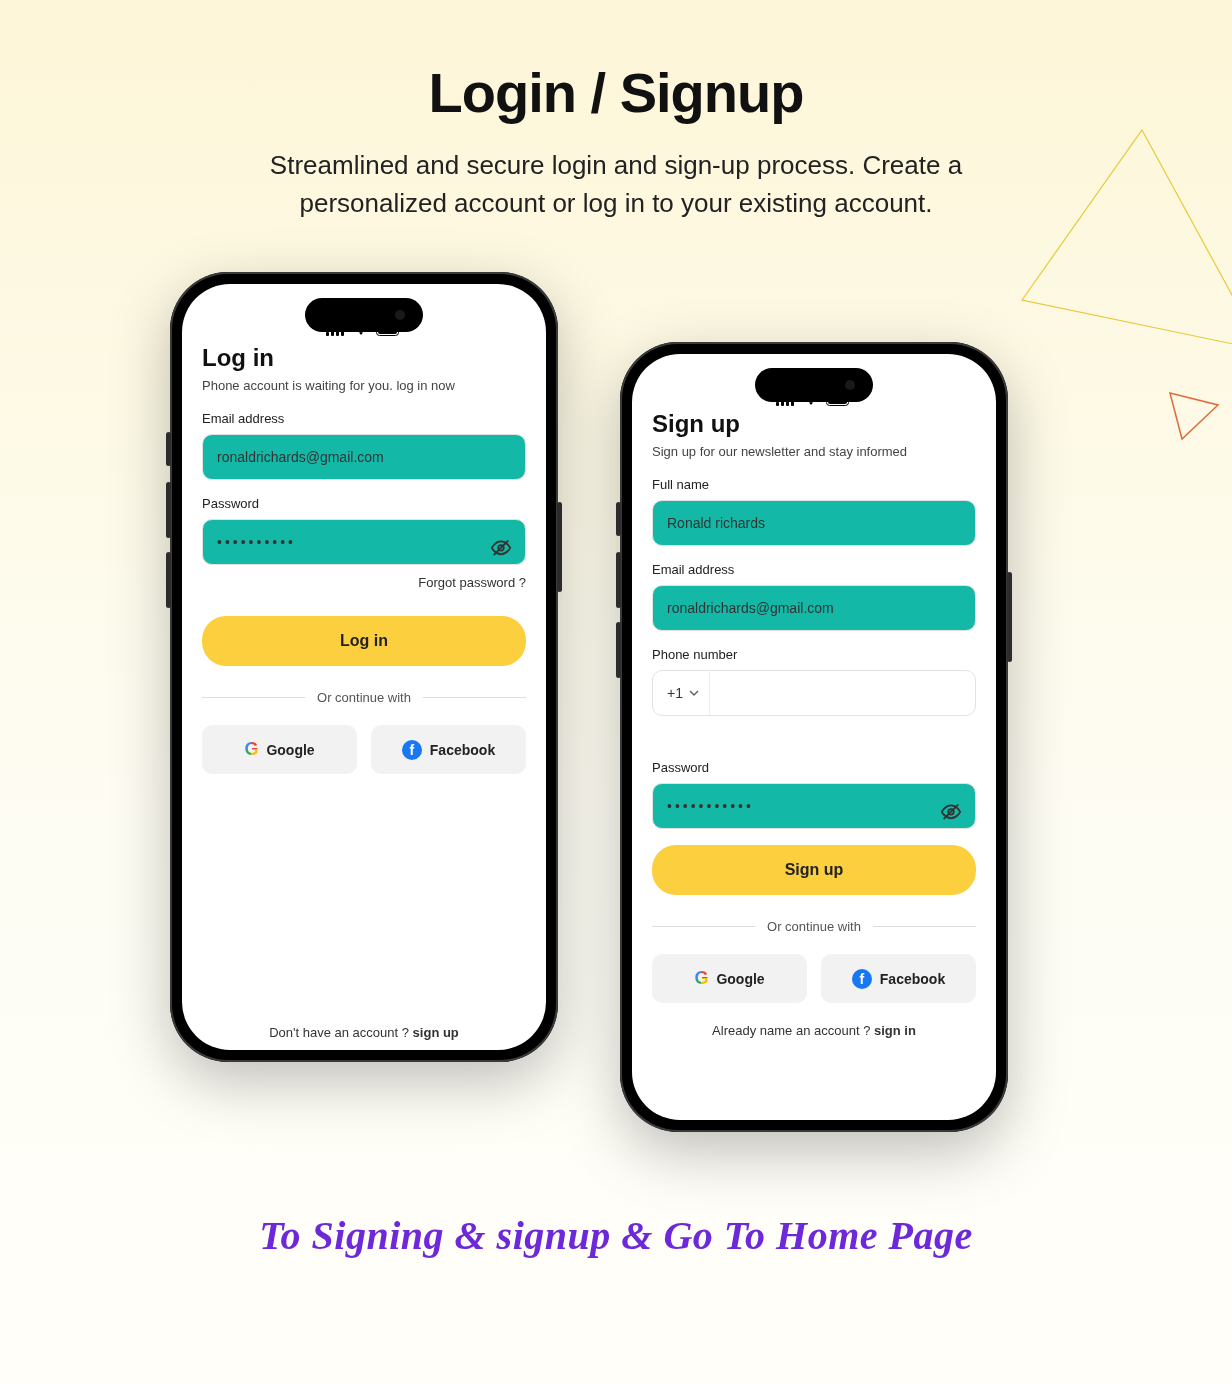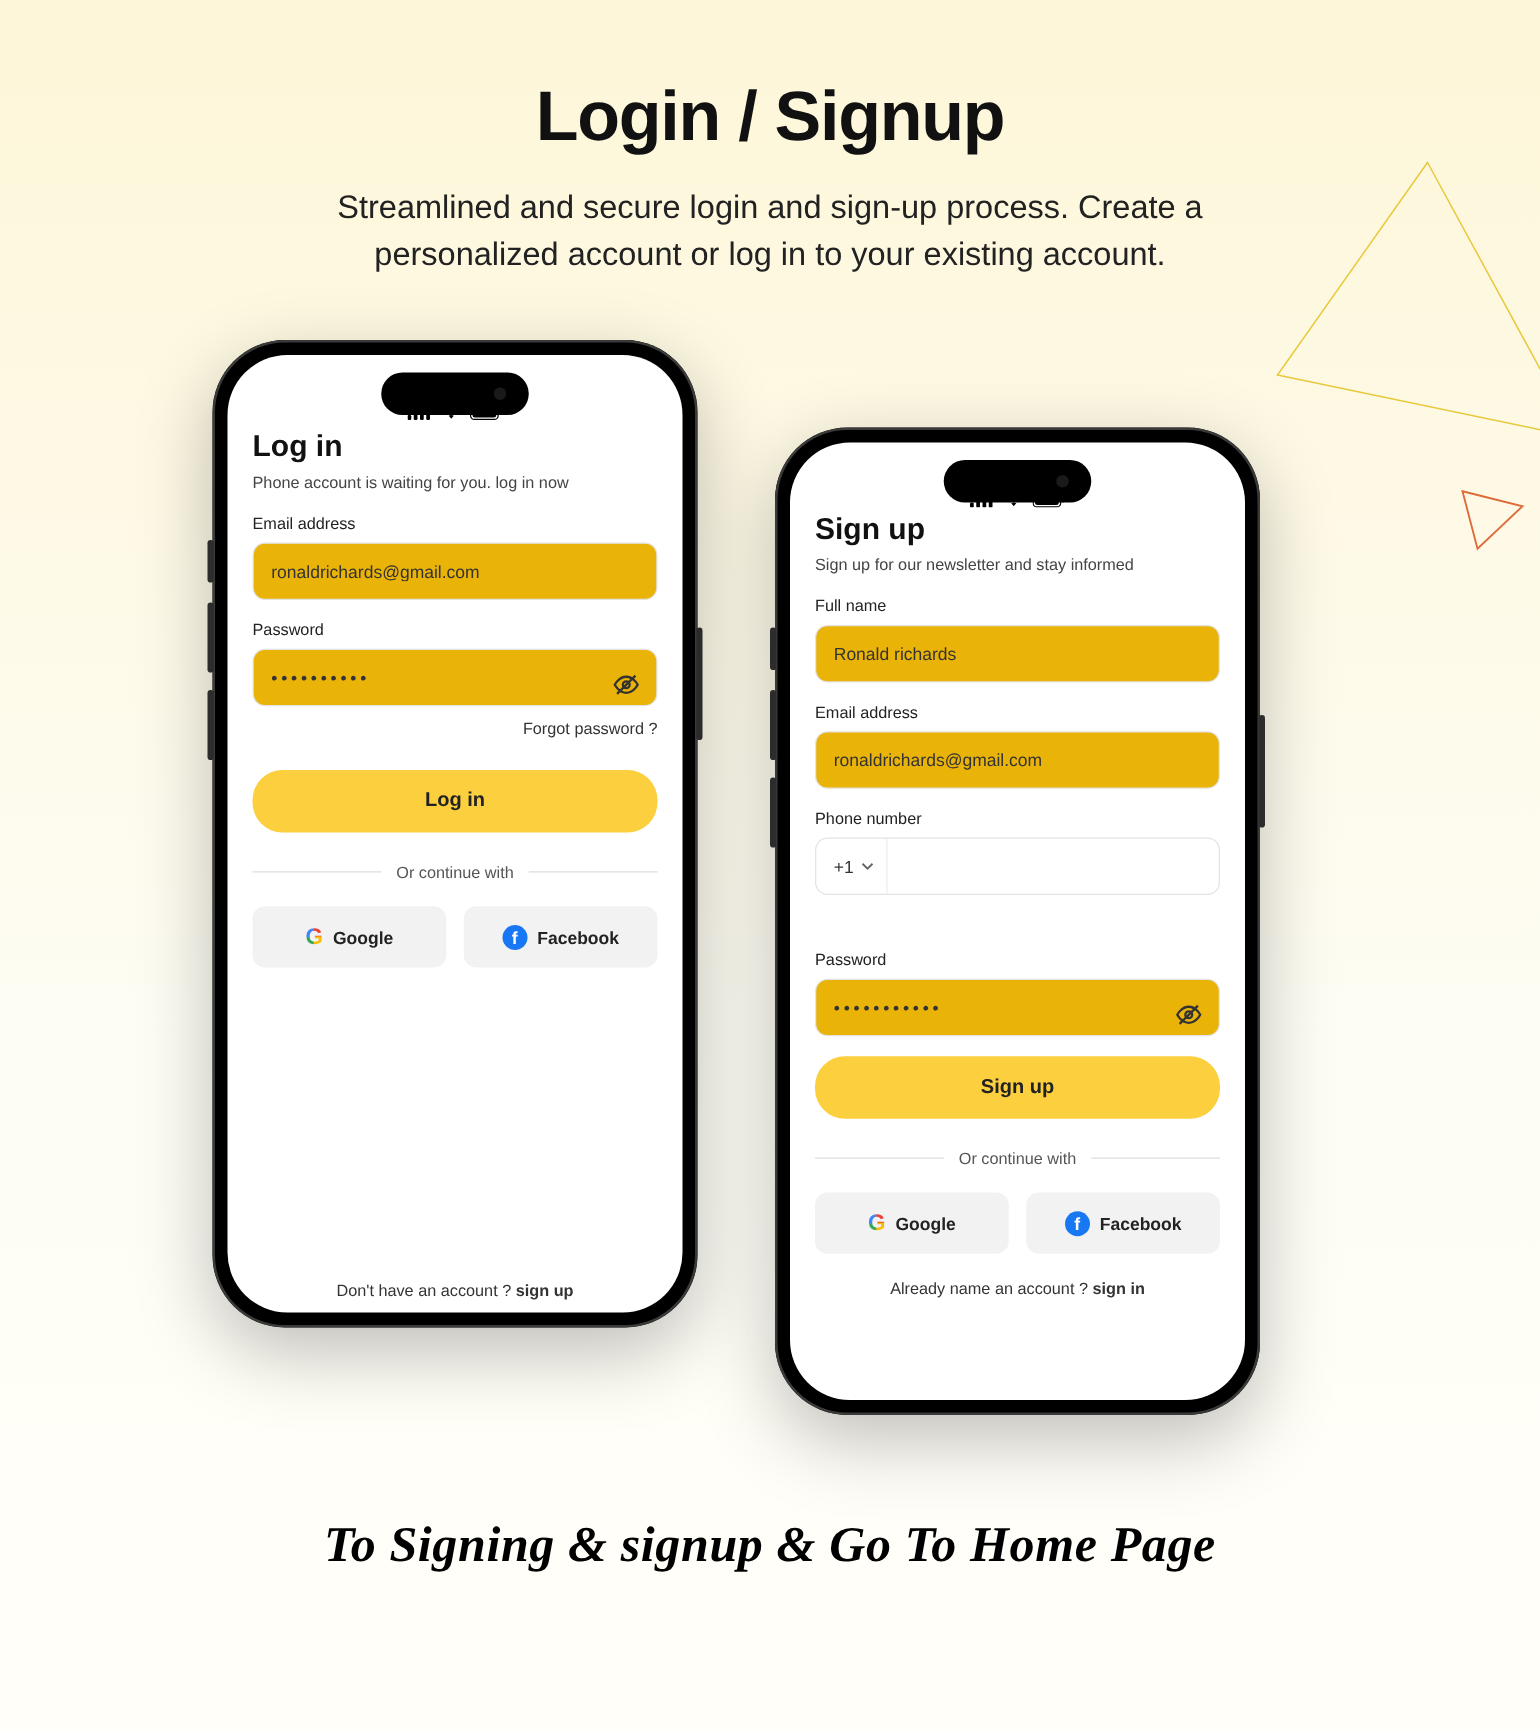--- a/index.html
+++ b/index.html
@@ -93,21 +93,21 @@
   .status-icons { display:flex; gap:6px; align-items:center; }
   .signal, .wifi, .battery { display:inline-block; }
   .signal svg, .wifi svg, .battery svg { display:block; }
 
   .content { padding: 12px 20px 18px; }
   .h1 { font-size: 24px; font-weight:700; color:#111; margin-bottom:6px; }
   .sub { font-size: 13px; color:#444; margin-bottom:18px; }
   .field-label { font-size:13px; color:#222; margin-bottom:8px; }
   .input {
     width:100%; border:1px solid #e3e3e3; border-radius:10px;
-    padding:14px 14px; font-size:14px; color:#333; background:#eab308;
+    padding:14px 14px; font-size:14px; color:#333; background:#14b8a6;
     margin-bottom:16px;
   }
   .input-wrap { position:relative; }
   .eye {
     position:absolute; right:14px; top:50%; transform:translateY(-60%);
     width:22px; height:22px; color:#333; cursor:pointer;
   }
   .phone-row {
     display:flex; border:1px solid #e3e3e3; border-radius:10px; margin-bottom:16px;
   }
@@ -156,21 +156,21 @@
   .login .footer-link { position:absolute; bottom:10px; left:0; right:0; }
   .signup .content { padding-top:8px; }
   .signup .spacer { height:28px; }
 
   .caption {
     text-align:center;
     font-family: "Brush Script MT", "Comic Sans MS", cursive;
     font-style: italic;
     font-size: 40px;
     font-weight:600;
-    color:#000000;
+    color:#6d28d9;
     margin-top: 40px;
     letter-spacing:0.5px;
   }
 </style>
 </head>
 <body>
 
 <svg class="tri1" viewBox="0 0 260 260">
     <polygon points="130,10 250,230 10,180" fill="none" stroke="#e8c93a" stroke-width="1.2"></polygon>
   </svg>

